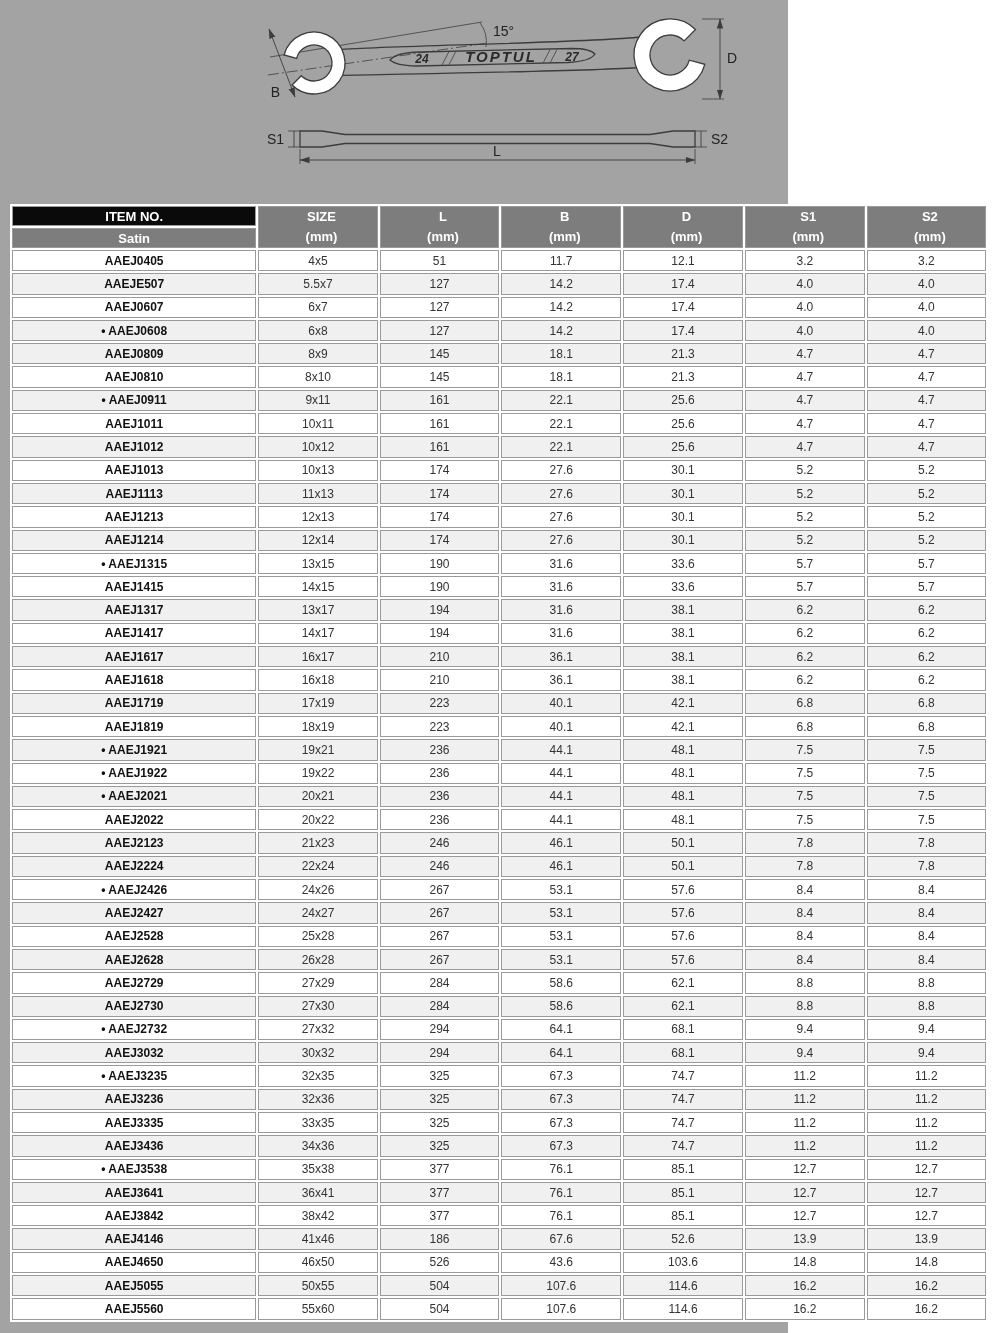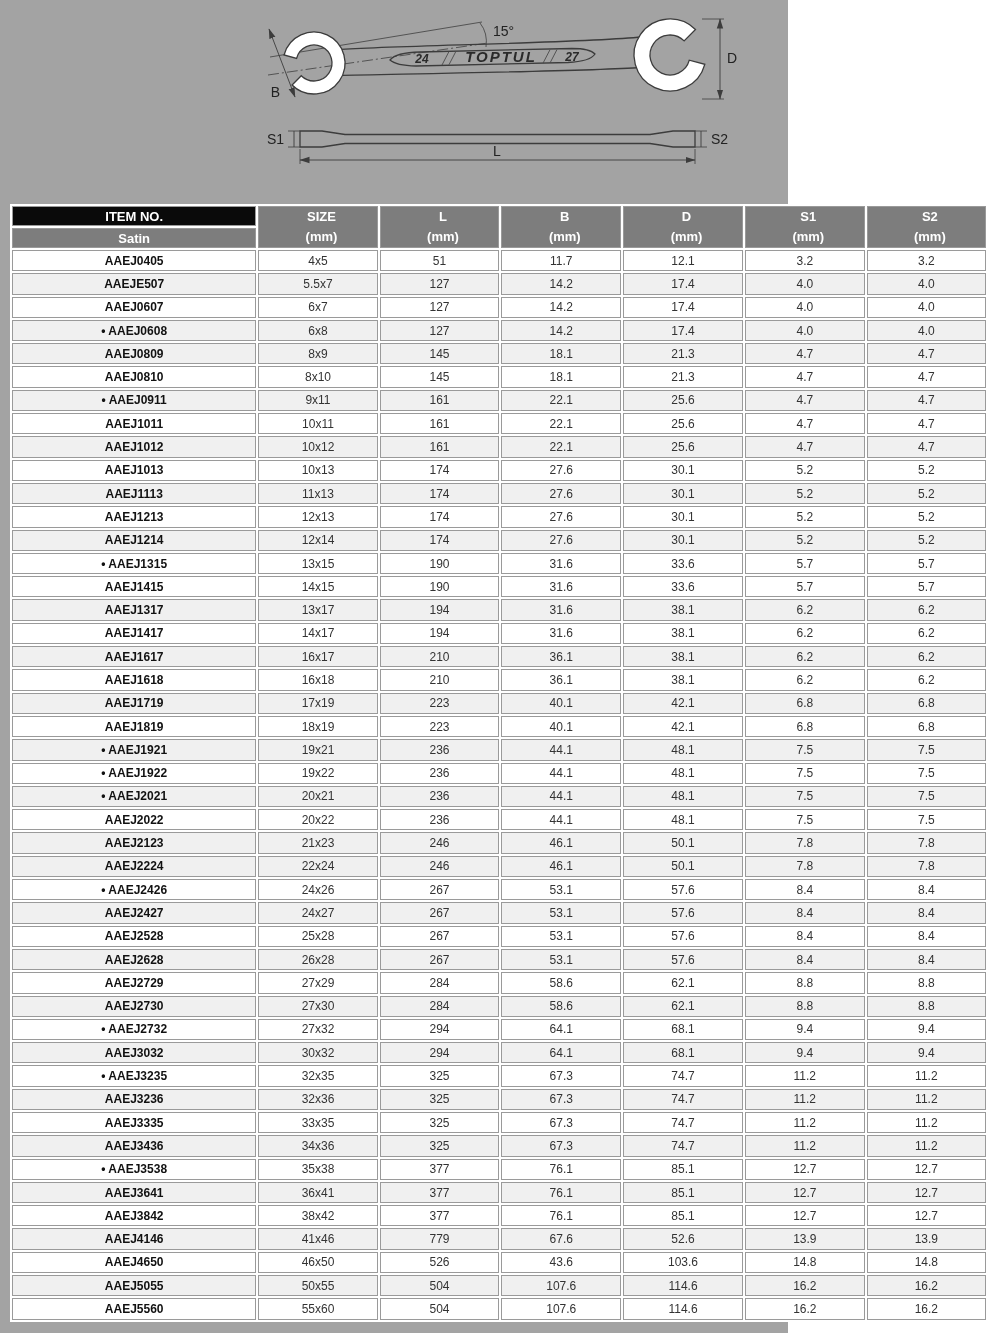--- a/index.html
+++ b/index.html
@@ -511,21 +511,21 @@
           <td class="val-cell">38x42</td>
           <td class="val-cell">377</td>
           <td class="val-cell">76.1</td>
           <td class="val-cell">85.1</td>
           <td class="val-cell">12.7</td>
           <td class="val-cell">12.7</td>
         </tr>
         <tr class="shaded">
           <td class="item-cell">AAEJ4146</td>
           <td class="val-cell">41x46</td>
-          <td class="val-cell">779</td>
+          <td class="val-cell">186</td>
           <td class="val-cell">67.6</td>
           <td class="val-cell">52.6</td>
           <td class="val-cell">13.9</td>
           <td class="val-cell">13.9</td>
         </tr>
         <tr>
           <td class="item-cell">AAEJ4650</td>
           <td class="val-cell">46x50</td>
           <td class="val-cell">526</td>
           <td class="val-cell">43.6</td>

